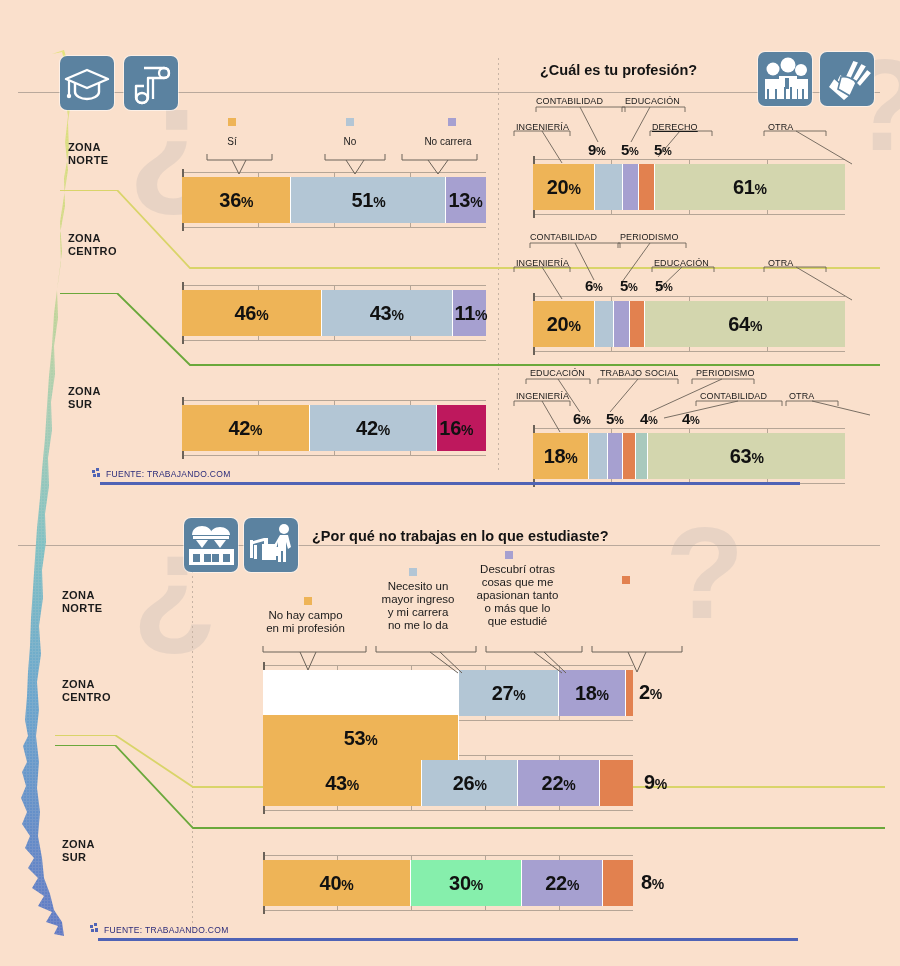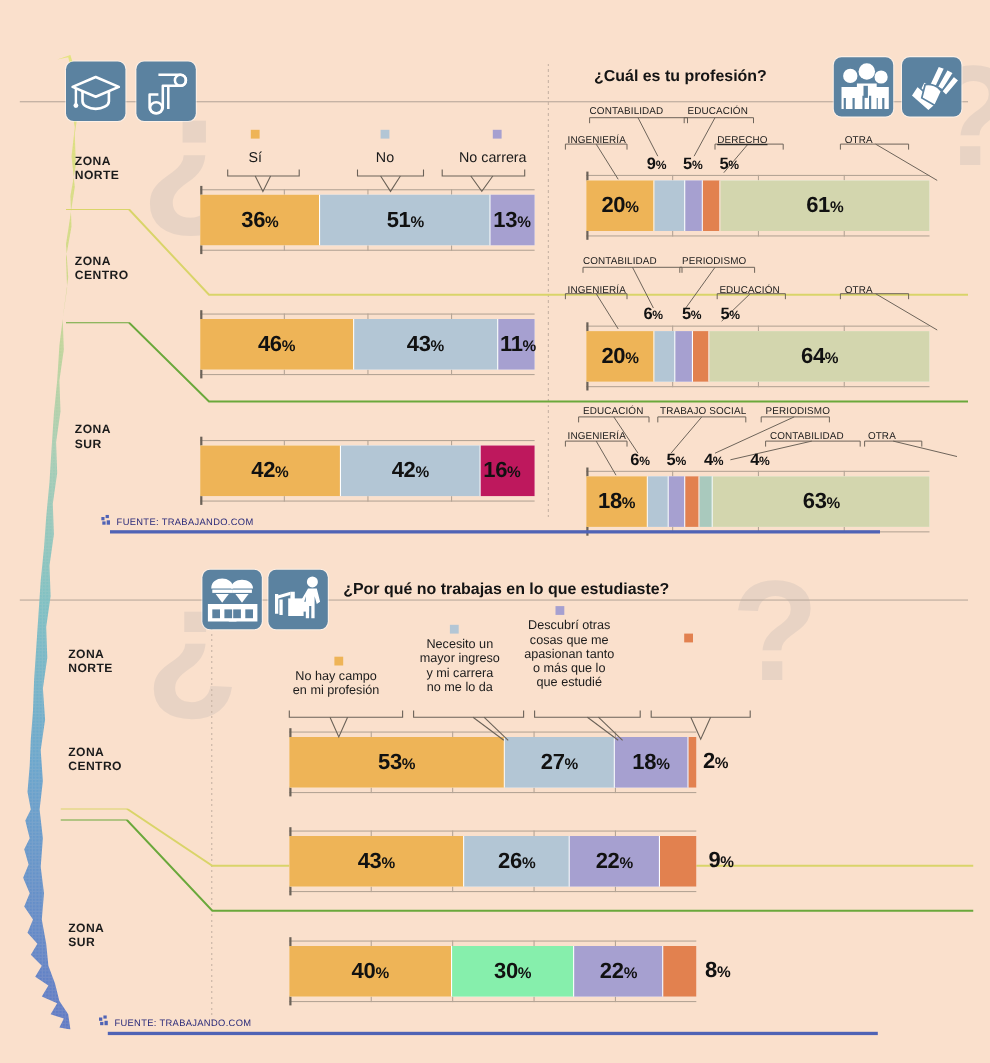--- a/index.html
+++ b/index.html
@@ -85,21 +85,21 @@
 
   
   .tickrail{position:absolute;z-index:3;}
   .tickrail .railline{position:absolute;left:0;right:0;height:1px;background:#b5a596;}
   .tickrail .tk{position:absolute;width:1px;background:#b5a596;}
   .tickrail .tkcap{position:absolute;width:1.5px;background:#6b6258;}
 
   
   .callout{
     position:absolute;
-    font-size:13px;
+    font-size:10px;
     color:#1b1b1b;
     text-align:center;
     line-height:1.12;
     white-space:nowrap;
     z-index:6;
   }
   .callout.small{font-size:9px;letter-spacing:.1px;}
   .callout.wrap{white-space:normal;line-height:1.13;font-size:11.5px;}
   .legdot{position:absolute;width:8px;height:8px;z-index:6;}
 
@@ -566,21 +566,21 @@
     <div class="tk" style="left:74px;top:0;height:6px;"></div>
     <div class="tk" style="left:148px;top:0;height:6px;"></div>
     <div class="tk" style="left:222px;top:0;height:6px;"></div>
     <div class="tk" style="left:296px;top:0;height:6px;"></div>
     <div class="tk" style="left:74px;top:50px;height:6px;"></div>
     <div class="tk" style="left:148px;top:50px;height:6px;"></div>
     <div class="tk" style="left:222px;top:50px;height:6px;"></div>
     <div class="tk" style="left:296px;top:50px;height:6px;"></div>
   </div>
   <div class="bar" style="left:263px;top:670px;width:370px;height:46px;">
-    <div class="seg" style="width:53%;background:#eeb457;">
+    <div class="seg" style="width:53%;background:#eeb457;margin-top:45px;">
       <span class="val">53<span class="pct">%</span></span>
       </div>
     <div class="seg" style="width:27%;background:#b3c6d5;">
       <span class="val">27<span class="pct">%</span></span>
       </div>
     <div class="seg" style="width:18%;background:#a6a0d0;">
       <span class="val">18<span class="pct">%</span></span>
       </div>
     <div class="seg" style="width:2%;background:#e2814f;"></div>
   </div>

